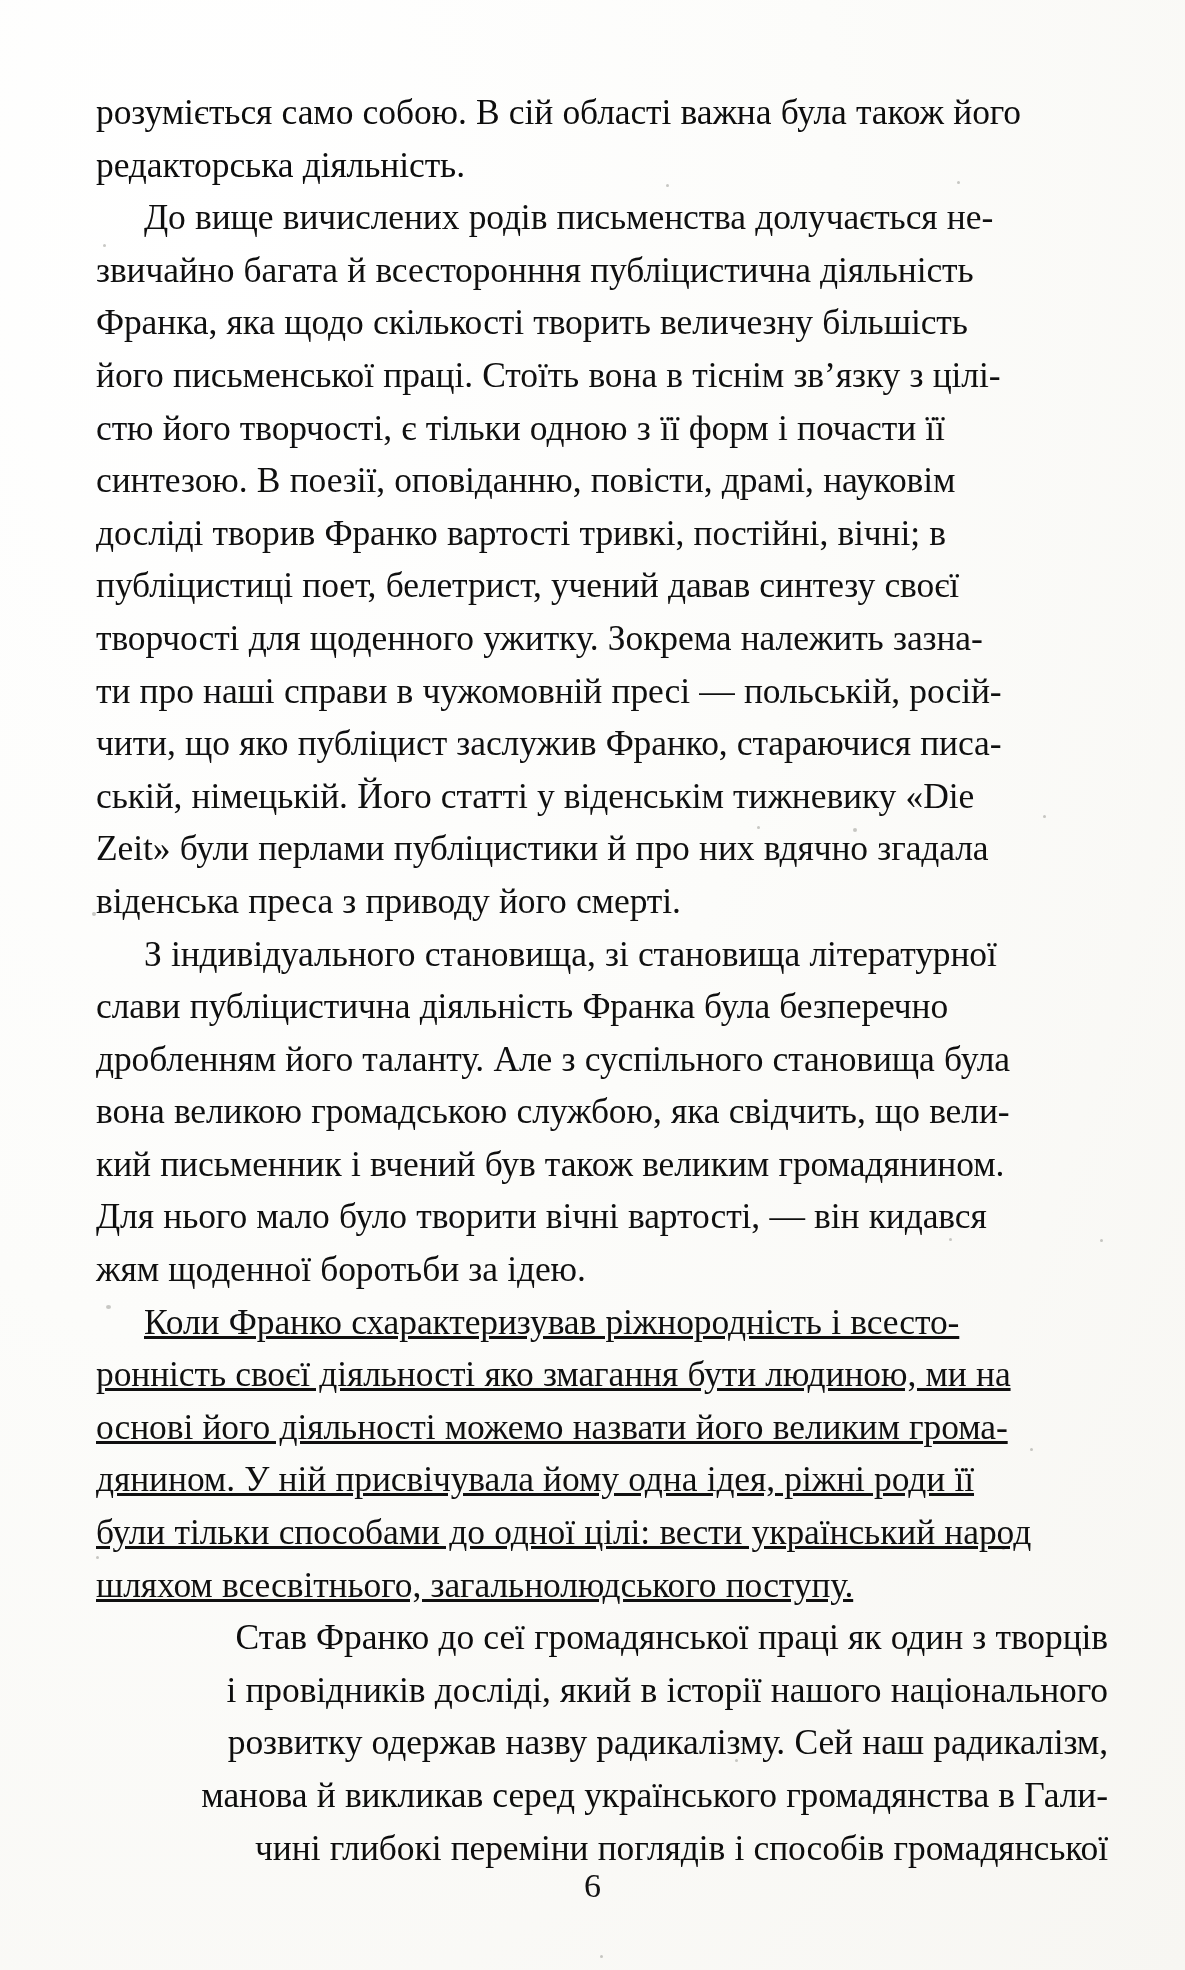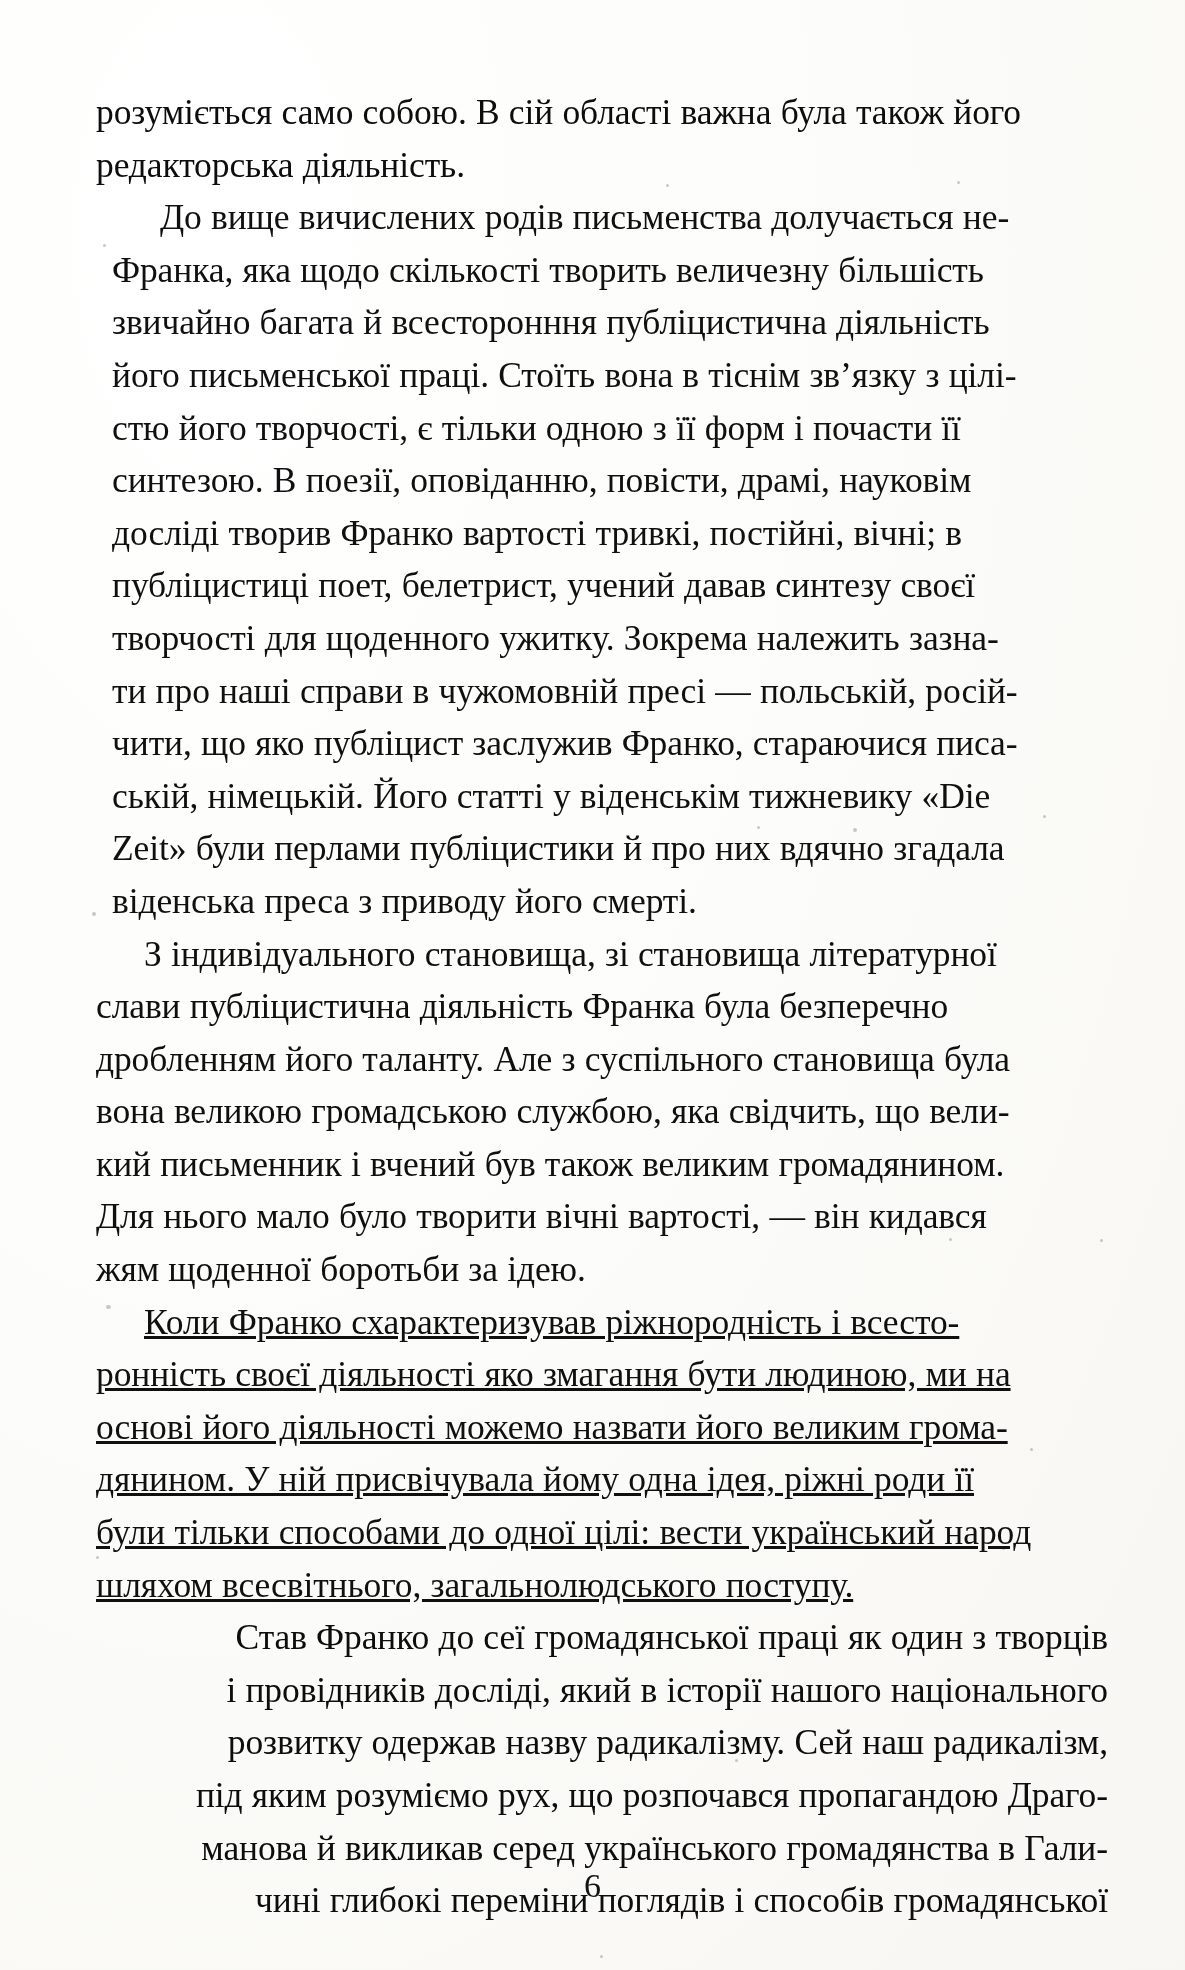--- a/index.html
+++ b/index.html
@@ -51,21 +51,21 @@
     display: block;
     white-space: pre;
   }
 
   .line.indent {
     padding-left: 48px;
   }
 
   
   .para:nth-of-type(1) .line { color: #0d0d0d; }
-  .para:nth-of-type(2) .line { color: #101010; margin-left: 16px; }
+  .para:nth-of-type(2) .line { color: #101010; }
   .para:nth-of-type(3) .line { color: #0f0f0f; }
   .para:nth-of-type(4) .line { color: #101010; text-decoration: underline; }
   .para:nth-of-type(5) .line { color: #0d0d0d; text-align: right; }
 
   .folio {
     position: absolute;
     left: 0;
     right: 0;
     top: 1866px;
     text-align: center;
@@ -104,22 +104,22 @@
   <div class="speck" style="left:735px; top:1759px; width:3px; height:3px;"></div>
   <div class="speck" style="left:600px; top:1955px; width:3px; height:3px;"></div>
 
   <div class="text-block" id="body-text">
       <p class="para" id="para-1">
         <span class="line">розуміється само собою. В сій області важна була також його</span>
         <span class="line">редакторська діяльність.</span>
       </p>
       <p class="para" id="para-2">
         <span class="line indent">До вище вичислених родів письменства долучається не-</span>
+        <span class="line">звичайно багата й всесторонння публіцистична діяльність</span>
         <span class="line">Франка, яка щодо скількості творить величезну більшість</span>
-        <span class="line">звичайно багата й всесторонння публіцистична діяльність</span>
         <span class="line">його письменської праці. Стоїть вона в тіснім зв’язку з цілі-</span>
         <span class="line">стю його творчості, є тільки одною з її форм і почасти її</span>
         <span class="line">синтезою. В поезії, оповіданню, повісти, драмі, науковім</span>
         <span class="line">досліді творив Франко вартості тривкі, постійні, вічні; в</span>
         <span class="line">публіцистиці поет, белетрист, учений давав синтезу своєї</span>
         <span class="line">творчості для щоденного ужитку. Зокрема належить зазна-</span>
         <span class="line">ти про наші справи в чужомовній пресі — польській, росій-</span>
         <span class="line">чити, що яко публіцист заслужив Франко, стараючися писа-</span>
         <span class="line">ській, німецькій. Його статті у віденськім тижневику «Die</span>
         <span class="line">Zeit» були перлами публіцистики й про них вдячно згадала</span>
@@ -139,20 +139,19 @@
         <span class="line">ронність своєї діяльності яко змагання бути людиною, ми на</span>
         <span class="line">основі його діяльності можемо назвати його великим грома-</span>
         <span class="line">дянином. У ній присвічувала йому одна ідея, ріжні роди її</span>
         <span class="line">були тільки способами до одної цілі: вести український народ</span>
         <span class="line">шляхом всесвітнього, загальнолюдського поступу.</span>
       </p>
       <p class="para" id="para-5">
         <span class="line indent">Став Франко до сеї громадянської праці як один з творців</span>
         <span class="line">і провідників досліді, який в історії нашого національного</span>
         <span class="line">розвитку одержав назву радикалізму. Сей наш радикалізм,</span>
-        <span class="line">під яким розуміємо рух, що розпочався пропагандою Драго-</span>
         <span class="line">манова й викликав серед українського громадянства в Гали-</span>
         <span class="line">чині глибокі переміни поглядів і способів громадянської</span>
       </p>
     </div>
 
   <div class="folio">6</div>
 </div>
 
 </body></html>

